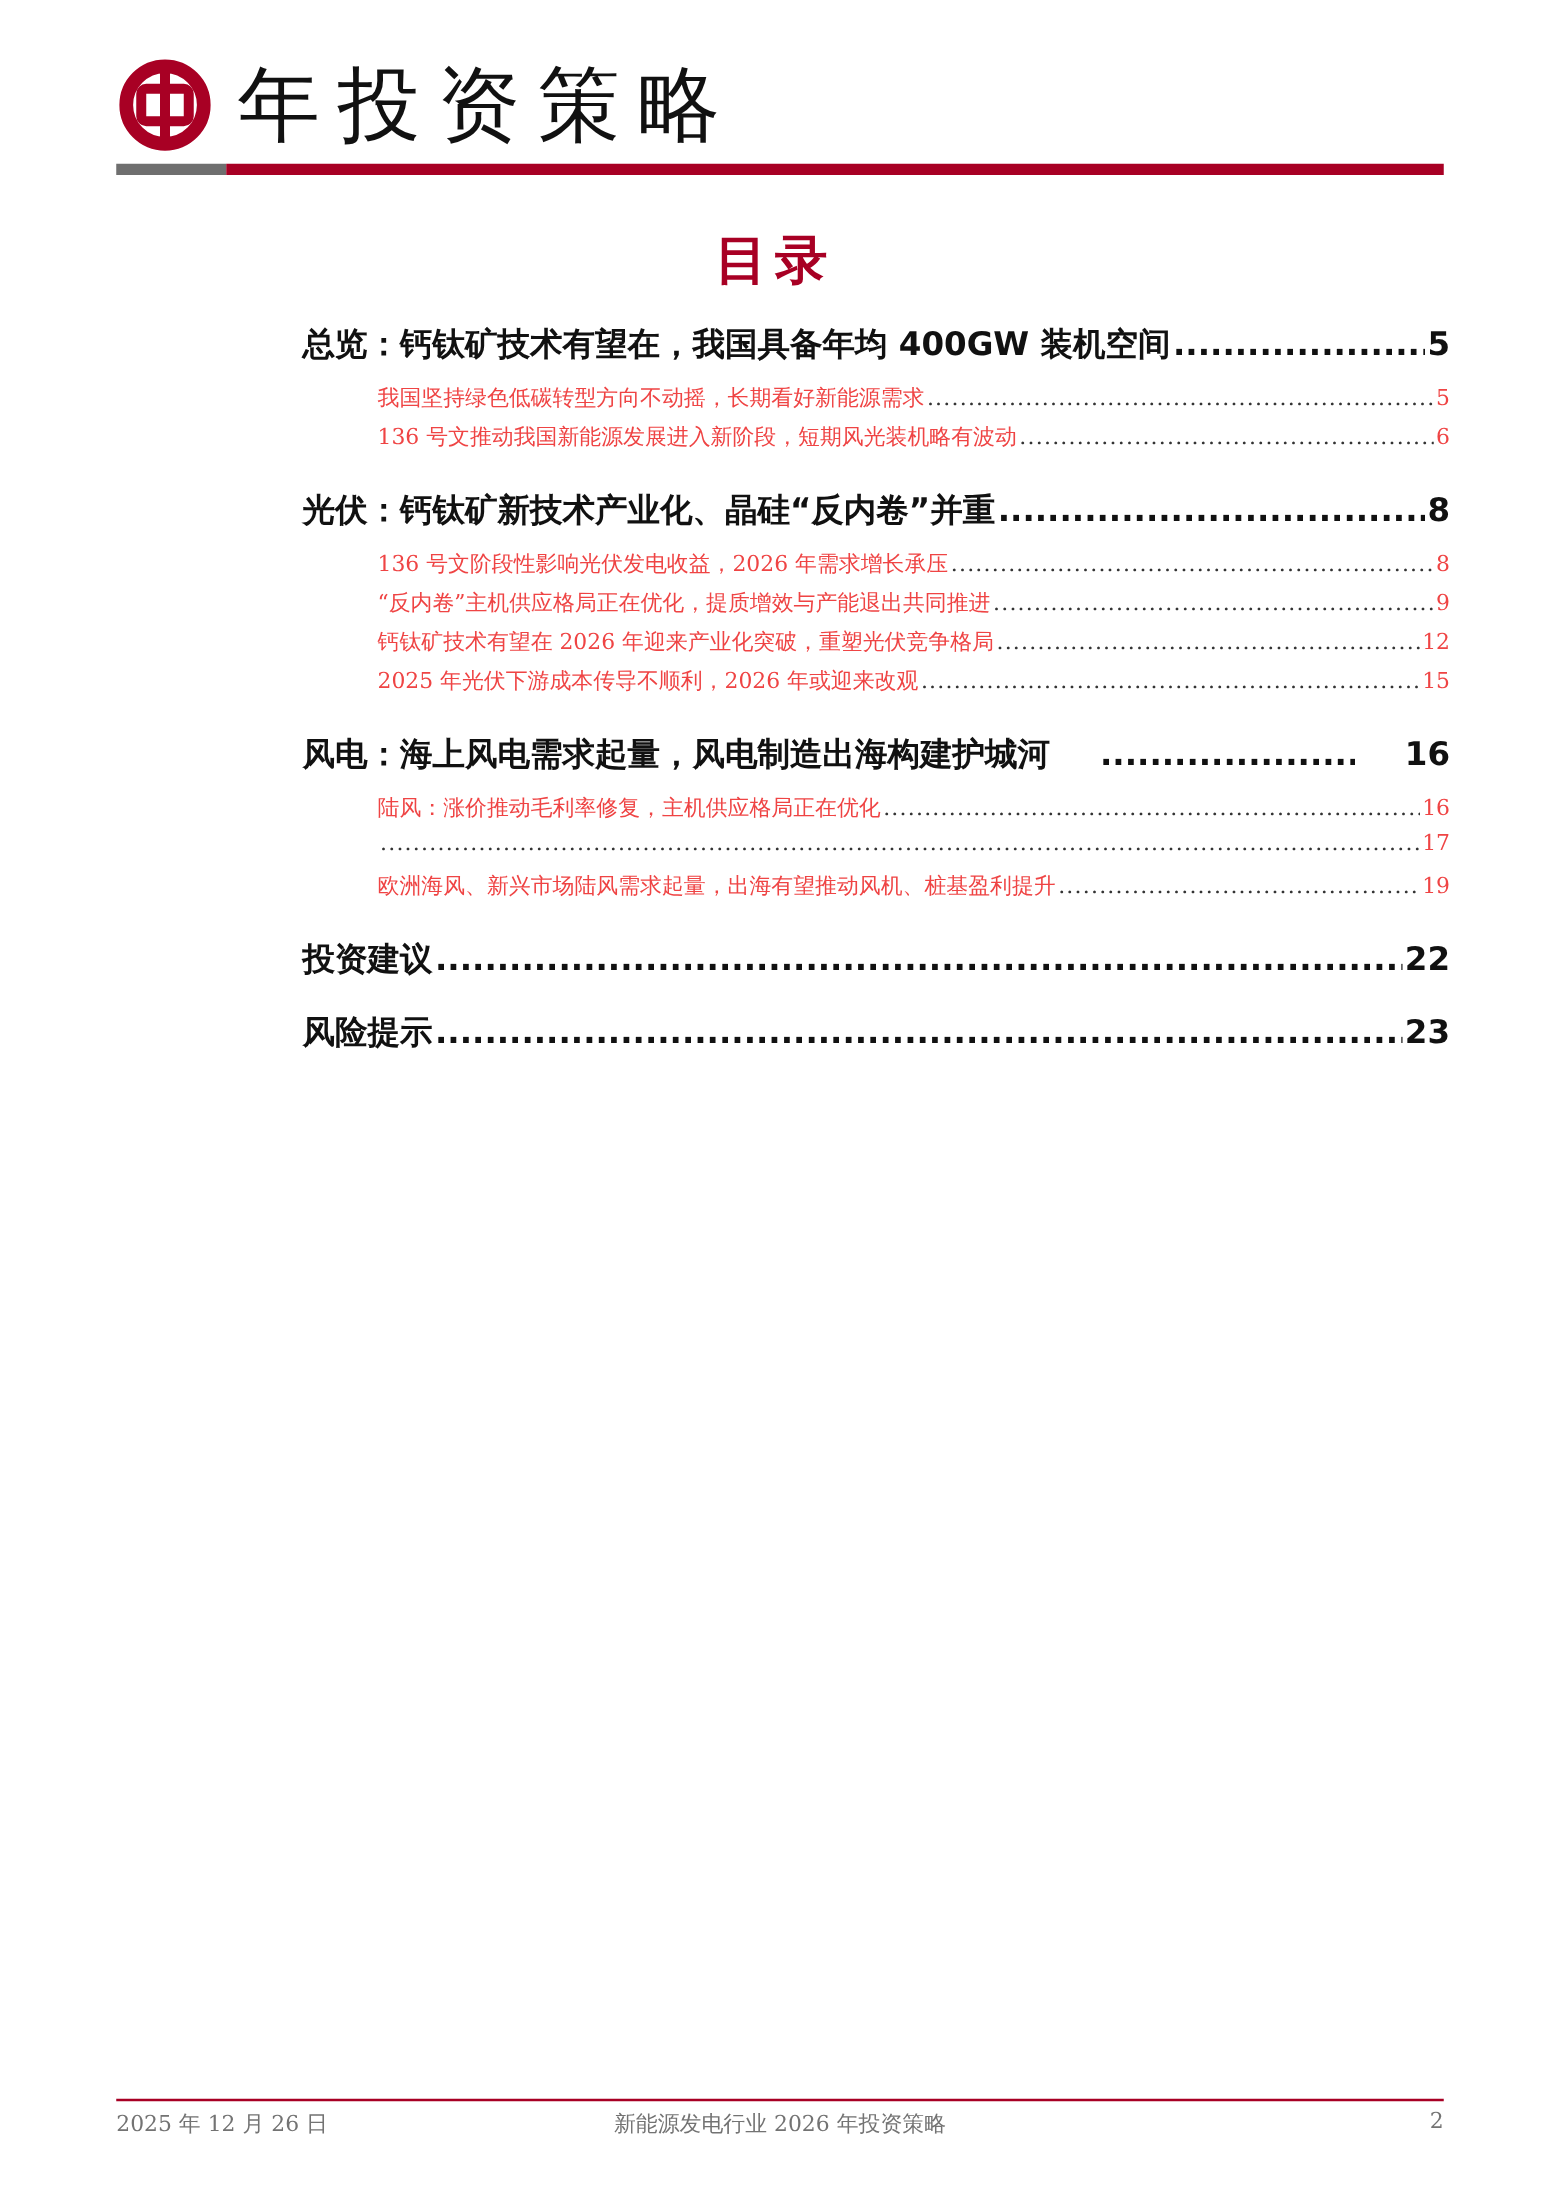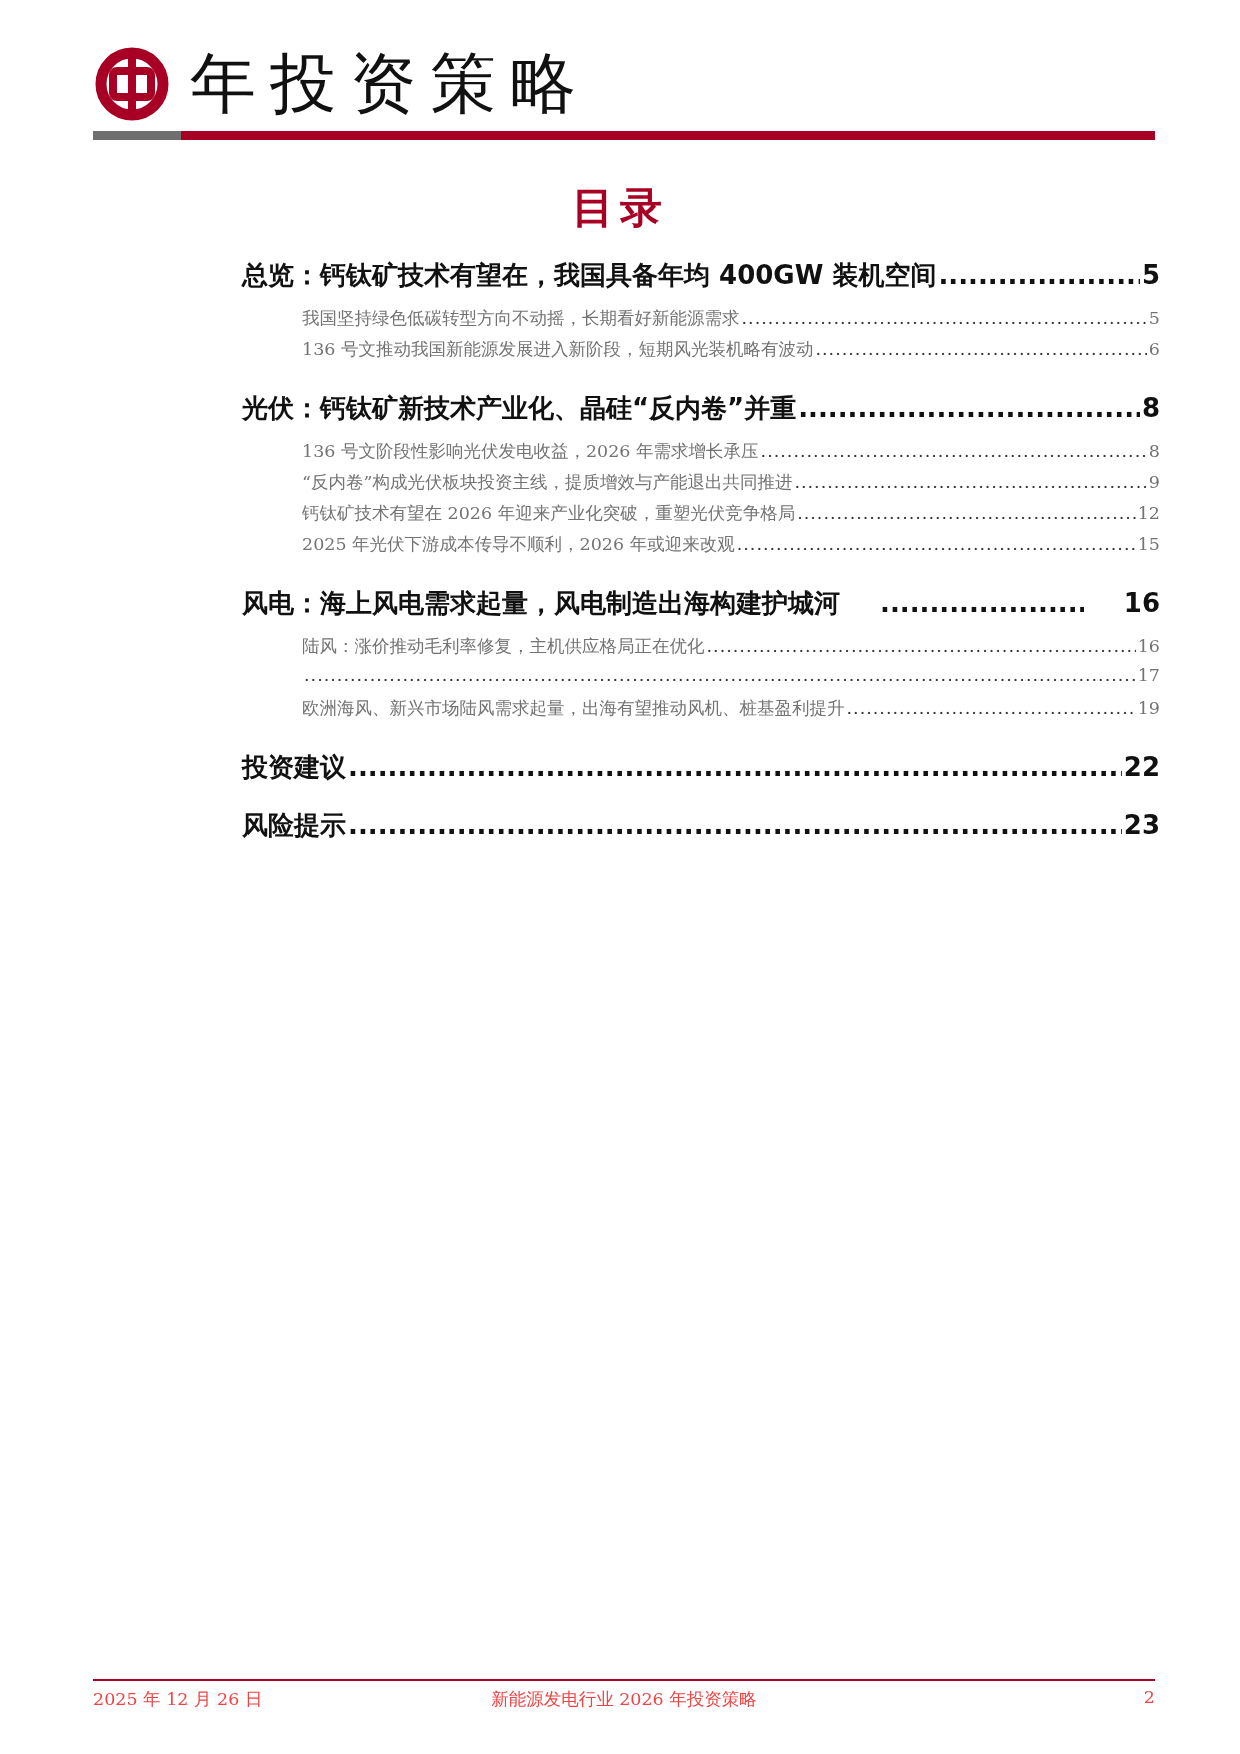--- a/index.html
+++ b/index.html
@@ -19,25 +19,25 @@
 
   .toc { position: absolute; left: 242px; top: 258px; width: 918px; }
   .entry { display: flex; align-items: baseline; white-space: nowrap; }
   .entry .label { flex: 0 0 auto; }
   .entry .leader { flex: 1 1 auto; overflow: hidden; margin: 0 2px; }
   .entry .leader::before { content: "........................................................................................................................................................................................................................................................................"; letter-spacing: 1px; }
   .entry .page { flex: 0 0 auto; }
 
   .lvl1 { font-size: 26px; font-weight: bold; font-family: "DejaVu Sans", sans-serif; height: 34px; }
   .lvl1 .leader::before { letter-spacing: 0px; font-weight: bold; }
-  .lvl2 { font-size: 17.5px; padding-left: 60px; height: 34px; color: #737373; }
+  .lvl2 { font-size: 17.5px; padding-left: 60px; height: 34px; color: #ef4444; }
   .lvl2 .leader { color: #333; }
 
   .footer-line { position: absolute; left: 93px; top: 1679px; width: 1062px; height: 2px; background: #a80024; }
-  .footer { position: absolute; left: 93px; top: 1687px; width: 1062px; height: 26px; font-size: 17.5px; color: #ef4444; }
+  .footer { position: absolute; left: 93px; top: 1687px; width: 1062px; height: 26px; font-size: 17.5px; color: #737373; }
   .footer .date { position: absolute; left: 0; top: 0; }
   .footer .doc { position: absolute; left: 0; width: 1062px; top: 0; text-align: center; }
   .footer .pg { position: absolute; right: 0; top: 0; }
 </style>
 </head>
 <body>
 
 <div class="header">
   <svg class="logo" viewBox="0 0 74 74">
     <circle cx="37" cy="37" r="31" fill="none" stroke="#a80024" stroke-width="11"></circle>
@@ -73,21 +73,21 @@
     <span class="label">光伏：钙钛矿新技术产业化、晶硅“反内卷”并重</span>
     <span class="leader"></span>
     <span class="page">8</span>
   </div>
   <div class="entry lvl2" style="margin-top:14px;">
     <span class="label">136 号文阶段性影响光伏发电收益，2026 年需求增长承压</span>
     <span class="leader"></span>
     <span class="page">8</span>
   </div>
   <div class="entry lvl2" style="margin-top:-3px;">
-    <span class="label">“反内卷”构成光伏板块投资主线，提质增效与产能退出共同推进</span>
+    <span class="label">“反内卷”主机供应格局正在优化，提质增效与产能退出共同推进</span>
     <span class="leader"></span>
     <span class="page">9</span>
   </div>
   <div class="entry lvl2" style="margin-top:-3px;">
     <span class="label">钙钛矿技术有望在 2026 年迎来产业化突破，重塑光伏竞争格局</span>
     <span class="leader"></span>
     <span class="page">12</span>
   </div>
   <div class="entry lvl2" style="margin-top:-3px;">
     <span class="label">2025 年光伏下游成本传导不顺利，2026 年或迎来改观</span>

